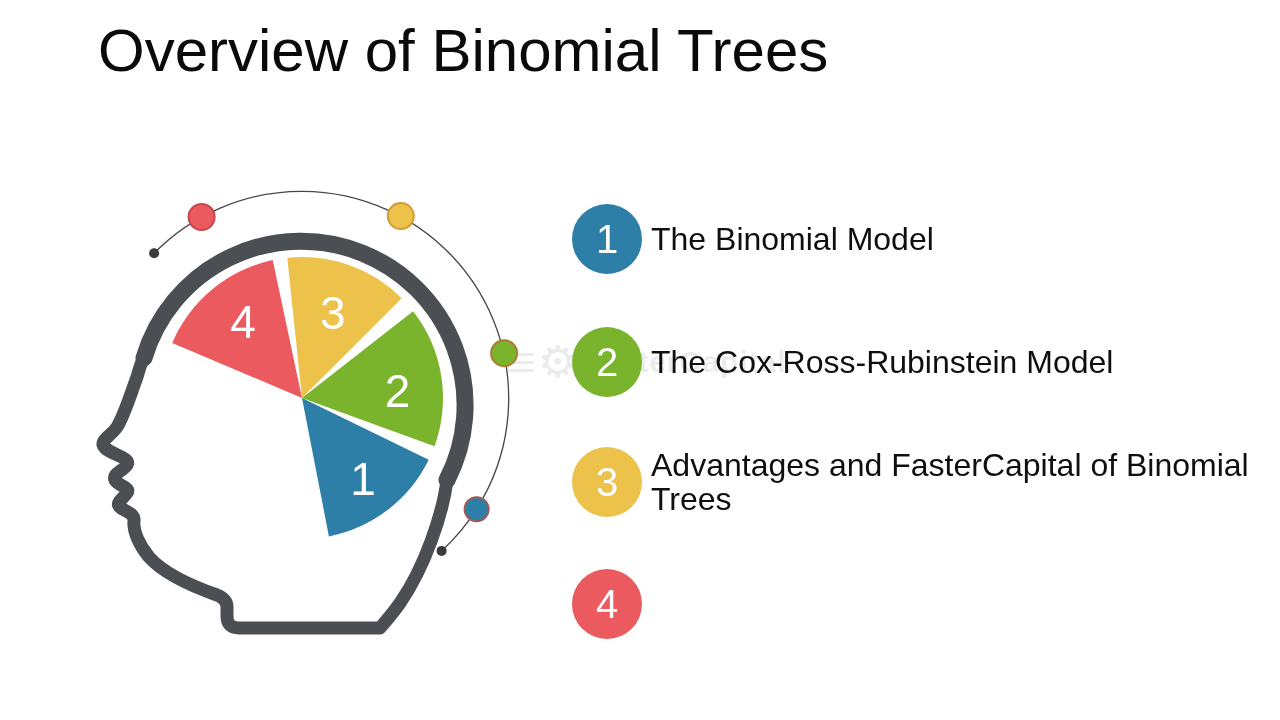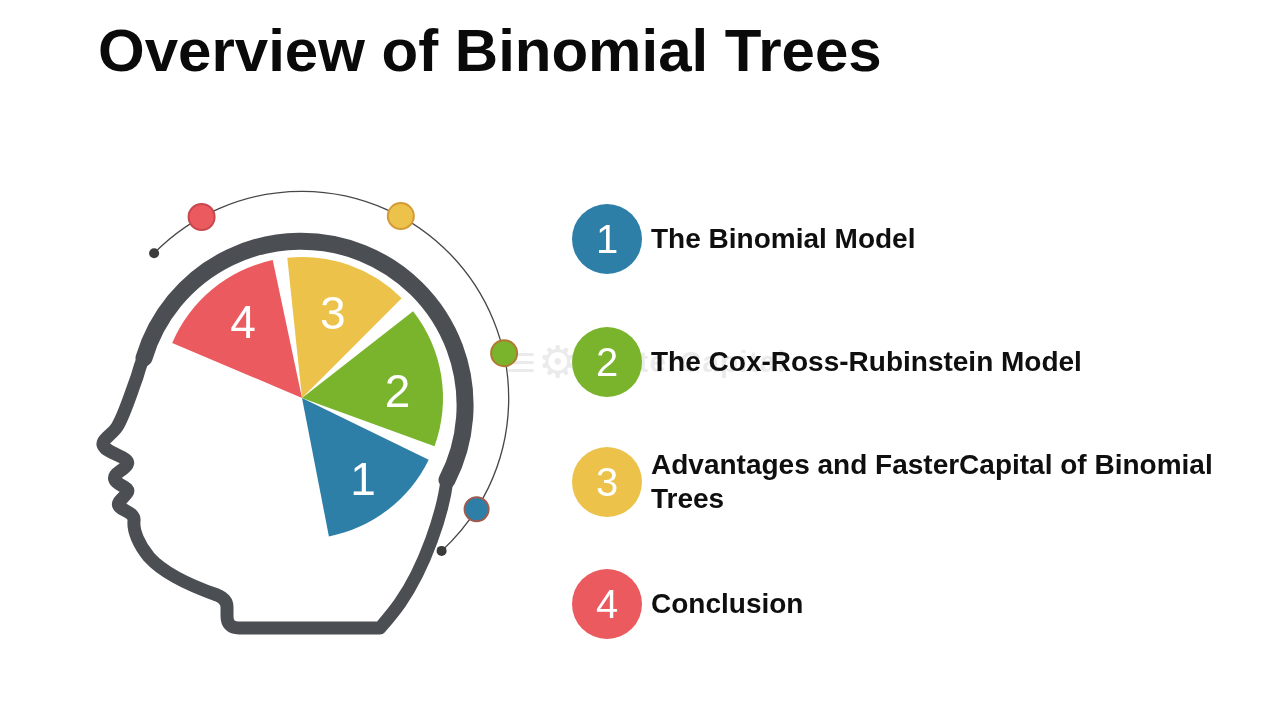--- a/index.html
+++ b/index.html
@@ -4,21 +4,21 @@
 <style>
   html,body{margin:0;padding:0;}
   body{
     width:1280px;height:720px;overflow:hidden;background:#ffffff;
     font-family:"Liberation Sans",sans-serif;position:relative;
   }
   .slide{position:absolute;inset:0;background:#fff;}
 
   .slide-title{
     position:absolute;left:98px;top:16px;margin:0;
-    font-size:60px;font-weight:700;color:#0a0a0a;letter-spacing:0px;
+    font-size:60px;font-weight:400;color:#0a0a0a;letter-spacing:0px;
     white-space:nowrap;
   }
 
   #head-svg{position:absolute;left:0;top:0;width:1280px;height:720px;}
 
   
   .watermark{
     position:absolute;left:508px;top:336px;height:52px;
     display:flex;align-items:center;opacity:0.13;color:#6b6b6b;
     pointer-events:none;
@@ -31,21 +31,21 @@
   
   .agenda{position:absolute;left:572px;top:0;width:680px;}
   .agenda-item{position:absolute;left:0;display:flex;align-items:center;}
   .agenda-item .num-circle{
     width:70px;height:70px;border-radius:50%;flex:0 0 70px;
     display:flex;align-items:center;justify-content:center;
     color:#ffffff;font-size:40px;font-weight:400;
   }
   .agenda-item .item-text{
     margin-left:9px;width:600px;color:#0f0f0f;
-    font-size:28px;line-height:34px;font-weight:700;
+    font-size:32px;line-height:34px;font-weight:400;
   }
   #agenda-item-1{top:204px;}
   #agenda-item-2{top:327px;}
   #agenda-item-3{top:447px;}
   #agenda-item-4{top:569px;}
 </style>
 </head>
 <body>
 
 <div class="slide">
@@ -128,17 +128,16 @@
       <div class="num-circle" style="background: rgb(236, 194, 74);">
         <span>3</span>
       </div>
       <div class="item-text">Advantages and FasterCapital of Binomial Trees</div>
     </div>
 
     <div class="agenda-item" id="agenda-item-4">
       <div class="num-circle" style="background: rgb(234, 90, 95);">
         <span>4</span>
       </div>
-      <div class="item-text">Conclusion</div>
     </div>
 
   </div>
 </div>
 
 </body></html>

